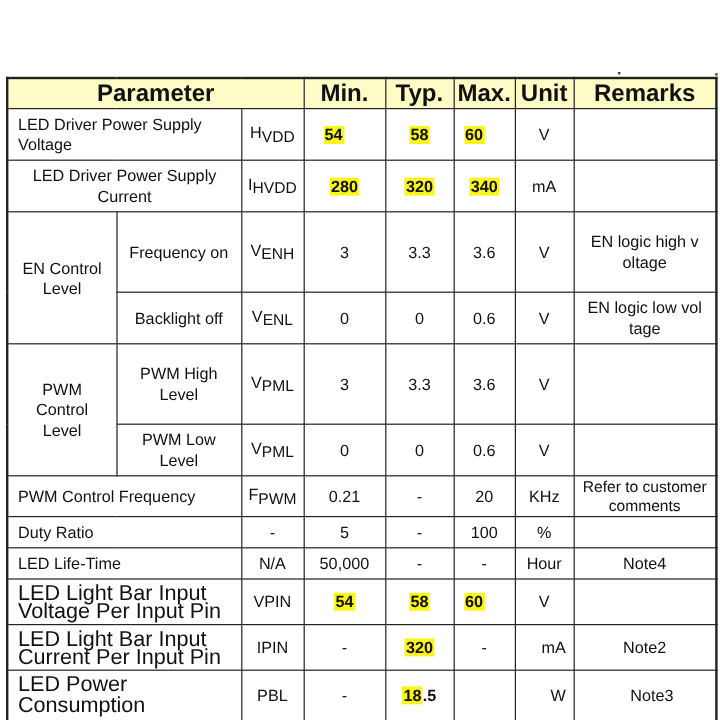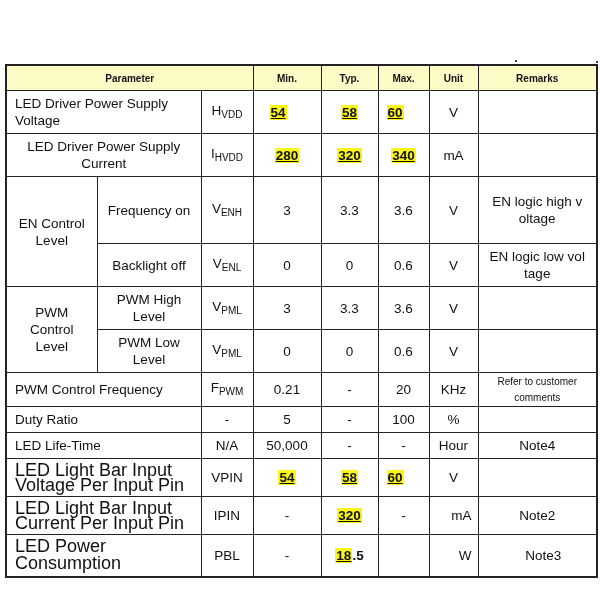--- a/index.html
+++ b/index.html
@@ -9,26 +9,26 @@
   table.spec {
     position: absolute; left: 5px; top: 64px;
     border-collapse: collapse; table-layout: fixed;
     border: 2px solid #222;
     font-size: 13.5px;
   }
   table.spec td, table.spec th {
     border: 1px solid #222; padding: 0 2px; text-align: center; vertical-align: middle;
     line-height: 17px;
   }
-  table.spec th { background: #fdfbc6; font-weight: bold; font-size: 10px; height: 24px; }
+  table.spec th { background: #fdfbc6; font-weight: bold; font-size: 20px; height: 24px; }
   .bold { font-weight: bold; }
   .left { text-align: left !important; padding-left: 8px !important; }
   .small { font-size: 18px; }
-  .hl { background: #fbf51a; padding: 0 1px; text-decoration: underline; }
-  .sub { font-size: 10px; vertical-align: -3px; }
+  .hl { background: #fbf51a; padding: 0 1px; }
+  .sub { font-size: 13px; vertical-align: -3px; }
   .right { text-align: right !important; padding-right: 6px !important; }
 </style>
 </head>
 <body>
 
 <div class="mark" style="left:515px;top:60px;"></div>
 <div class="mark" style="left:596px;top:61px;"></div>
 
 <table class="spec">
   <colgroup>
@@ -87,21 +87,21 @@
     <td><span>V</span><span class="sub">ENL</span></td>
     <td>0</td>
     <td>0</td>
     <td>0.6</td>
     <td>V</td>
     <td style="padding:0 6px">EN logic low vol tage</td>
   </tr>
 
   <tr style="height:43px">
     <td rowspan="2" style="padding:0 14px">PWM Control Level</td>
-    <td style="padding:4px 16px">PWM High Level</td>
+    <td style="padding:16px 16px">PWM High Level</td>
     <td><span>V</span><span class="sub">PML</span></td>
     <td>3</td>
     <td>3.3</td>
     <td>3.6</td>
     <td>V</td>
     <td></td>
   </tr>
 
   <tr style="height:43px">
     <td style="padding:0 16px">PWM Low Level</td>
@@ -113,21 +113,21 @@
     <td></td>
   </tr>
 
   <tr style="height:34px">
     <td colspan="2" class="left">PWM Control Frequency</td>
     <td><span>F</span><span class="sub">PWM</span></td>
     <td>0.21</td>
     <td>-</td>
     <td>20</td>
     <td>KHz</td>
-    <td style="font-size:10px;line-height:16px">Refer to customer comments</td>
+    <td style="font-size:13px;line-height:16px">Refer to customer comments</td>
   </tr>
 
   <tr style="height:26px">
     <td colspan="2" class="left">Duty Ratio</td>
     <td>-</td>
     <td>5</td>
     <td>-</td>
     <td>100</td>
     <td>%</td>
     <td></td>

